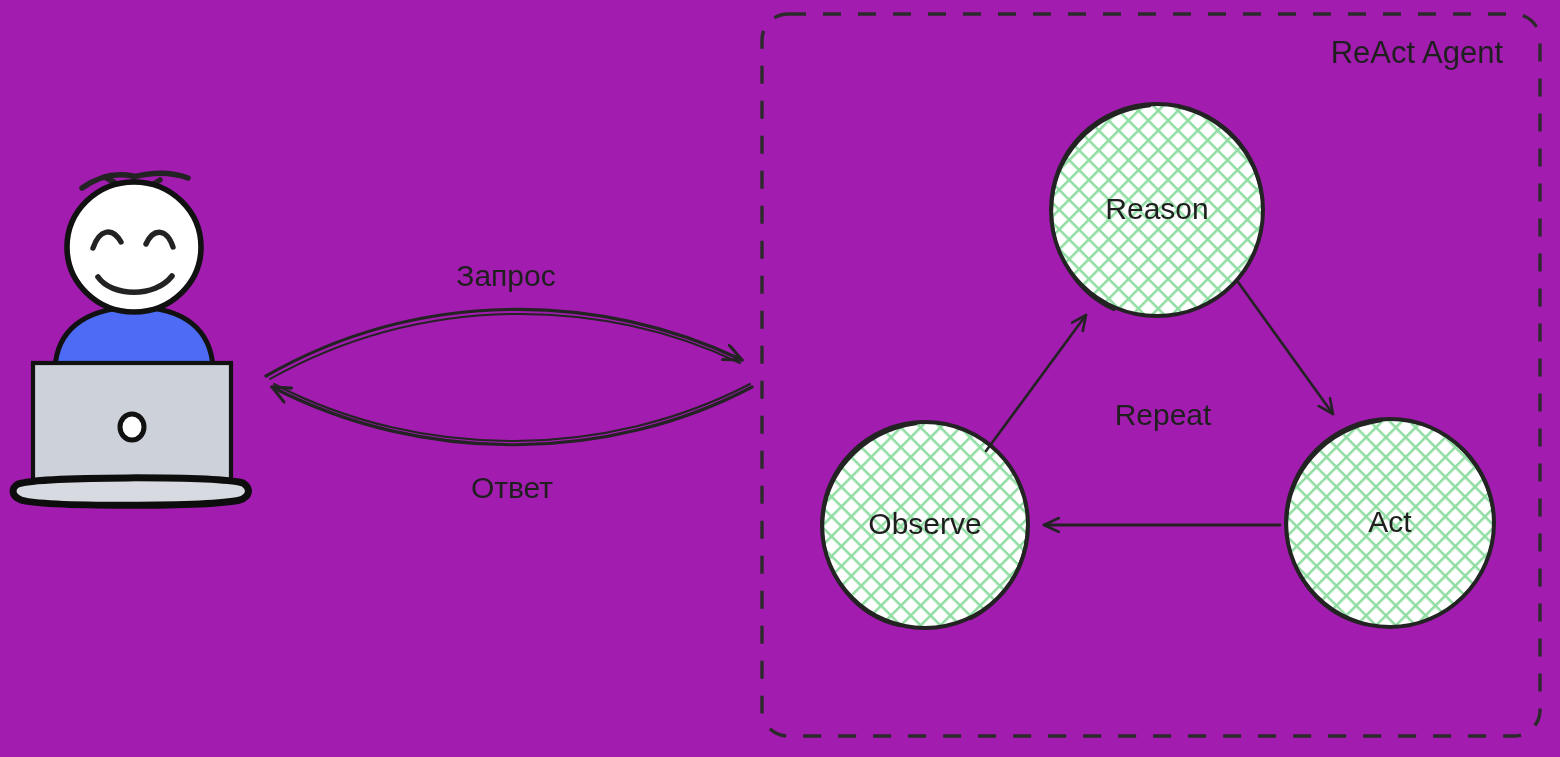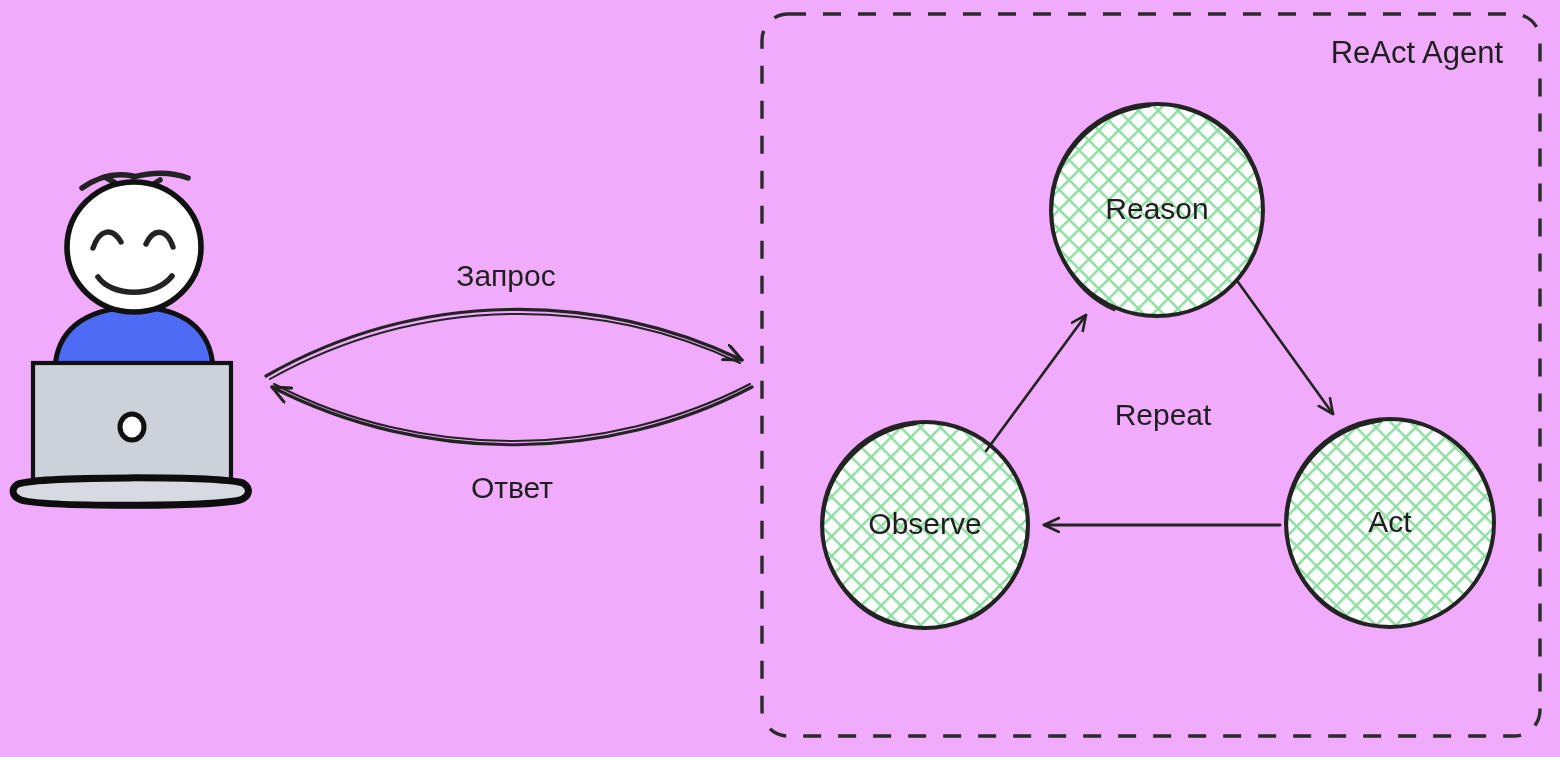--- a/index.html
+++ b/index.html
@@ -8,21 +8,21 @@
     padding: 0;
     background: #ffffff;
   }
   body {
     font-family: "Liberation Sans", sans-serif;
   }
   #canvas-wrap {
     position: relative;
     width: 1560px;
     height: 757px;
-    background: #f0abfc;
+    background: #a21caf;
     overflow: hidden;
   }
   #diagram-svg {
     position: absolute;
     left: 0;
     top: 0;
     width: 1560px;
     height: 757px;
   }
   .node-label {

